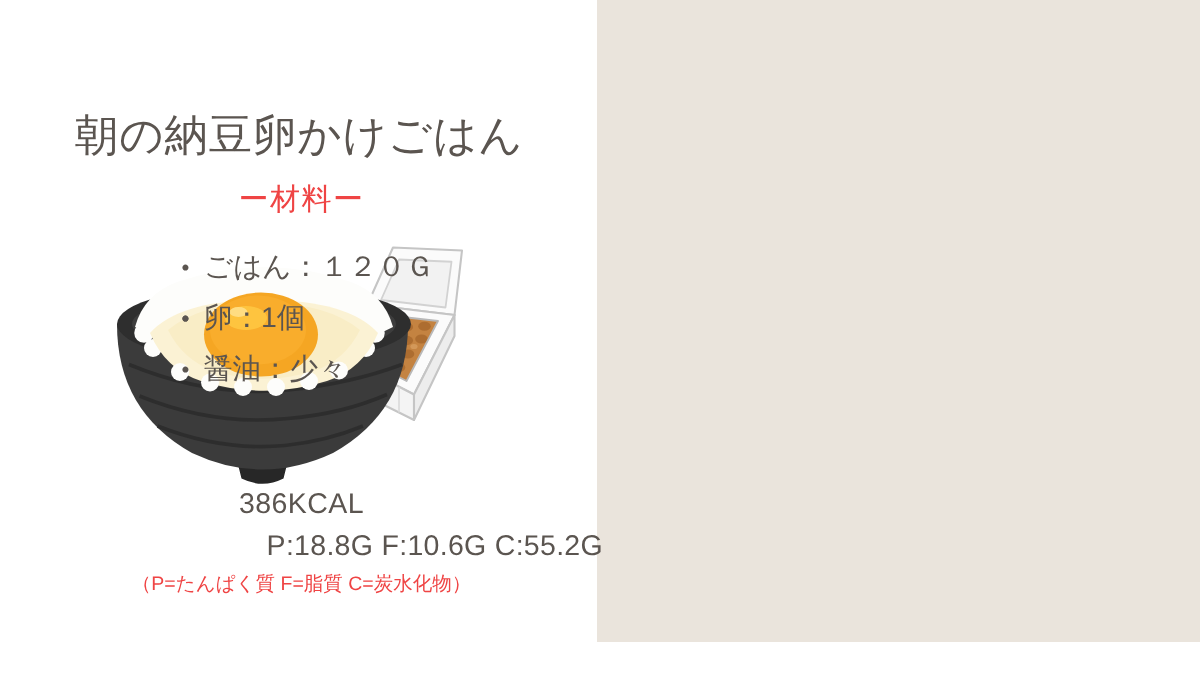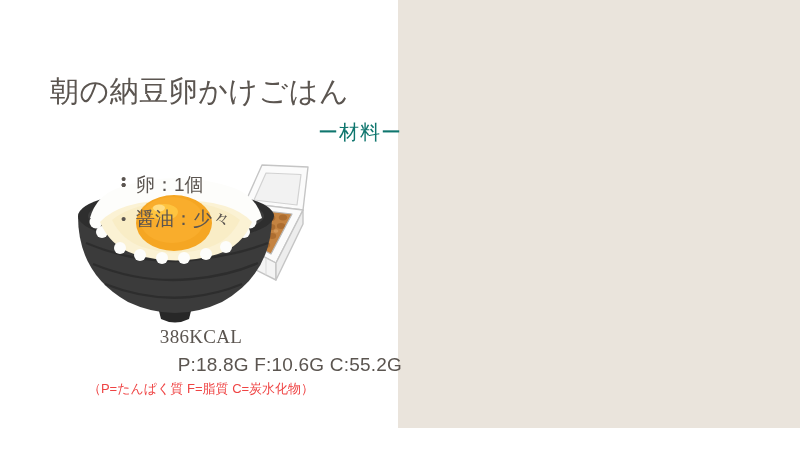--- a/index.html
+++ b/index.html
@@ -58,24 +58,24 @@
     height: 175px;
   }
   .illustration svg { display: block; }
 
   
   .ingredients-heading {
     position: absolute;
     left: 0;
     top: 119px;
     width: 402px;
-    text-align: right;
+    text-align: center;
     font-size: 20px;
     letter-spacing: 1px;
-    color: #0f766e;
+    color: #ef4444;
   }
   .ingredients-list {
     position: absolute;
     left: 120px;
     top: 165px;
     margin: 0;
     padding: 0;
     list-style: none;
   }
   .ingredients-list li {
@@ -101,21 +101,20 @@
     left: 0;
     top: 324px;
     width: 402px;
     text-align: center;
     color: #5b5550;
   }
   .nutrition .calories {
     font-size: 19px;
     line-height: 26px;
     letter-spacing: 0.3px;
-    font-family: Liberation Serif, serif;
   }
   .nutrition .macros {
     font-size: 19px;
     line-height: 26px;
     letter-spacing: 0.2px;
     margin-top: 2px;
     text-align: right;
   }
   .nutrition .macros-note {
     font-size: 13px;
@@ -236,20 +235,21 @@
         </g>
       </g>
     </svg>
   </div>
 
   <div class="ingredients-heading">ー材料ー</div>
 
   <ul class="ingredients-list">
     <li>
       <span class="bullet">•</span>
+      <span>ごはん：１２０Ｇ</span>
     </li>
     <li>
       <span class="bullet">•</span>
     </li>
     <li>
       <span class="bullet">•</span>
       <span>卵：1個</span>
     </li>
     <li>
       <span class="bullet">•</span>

